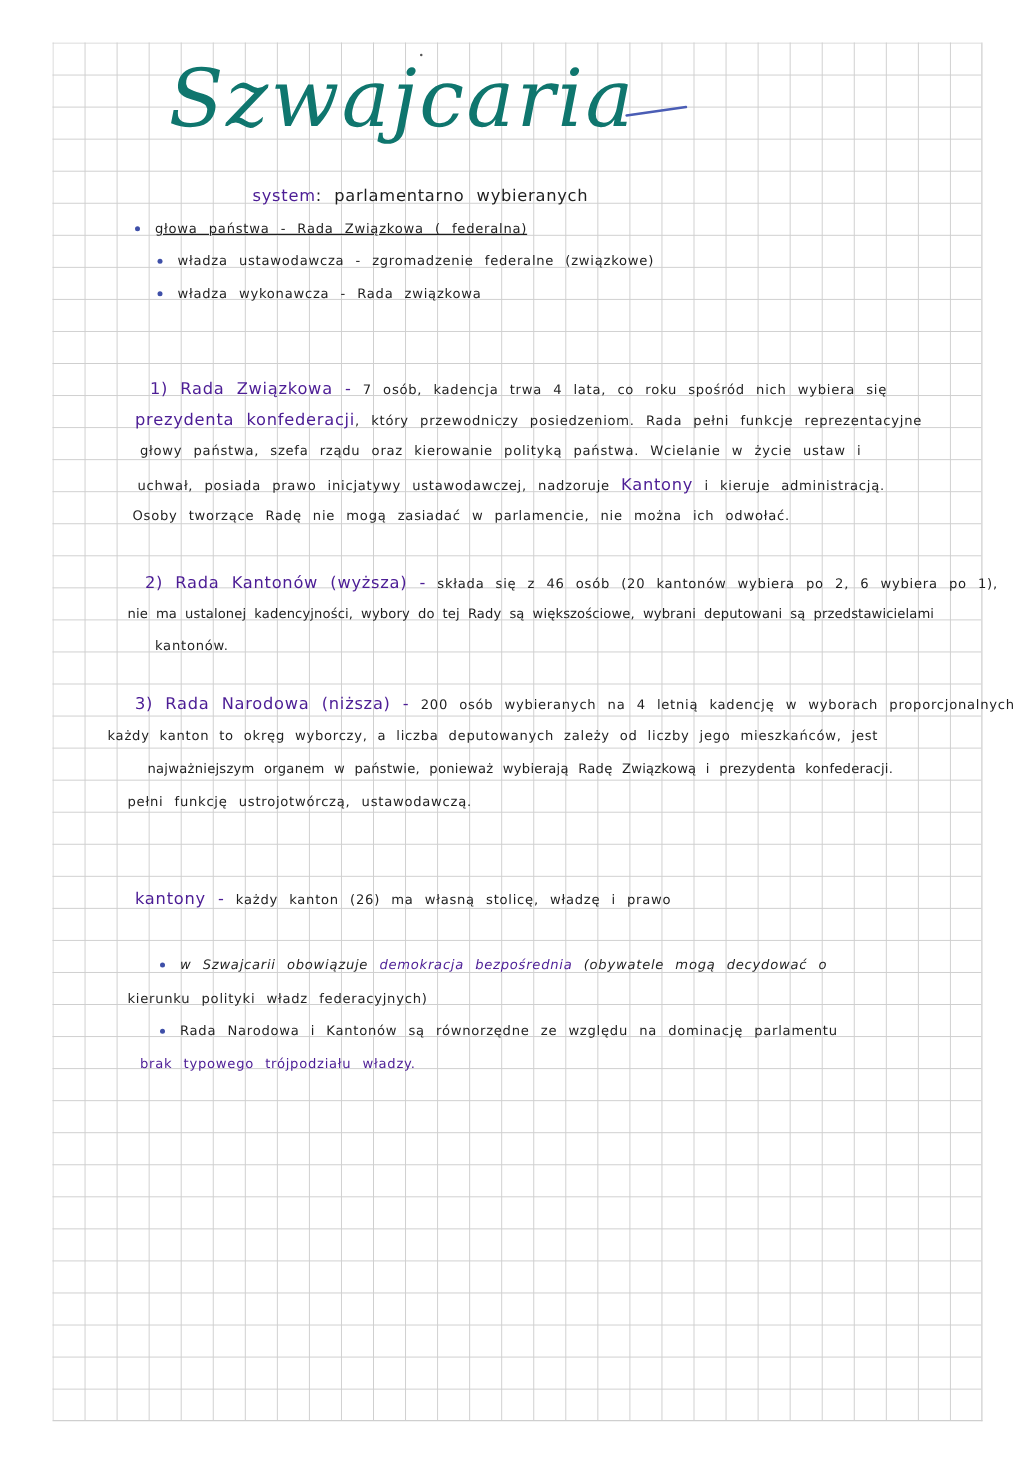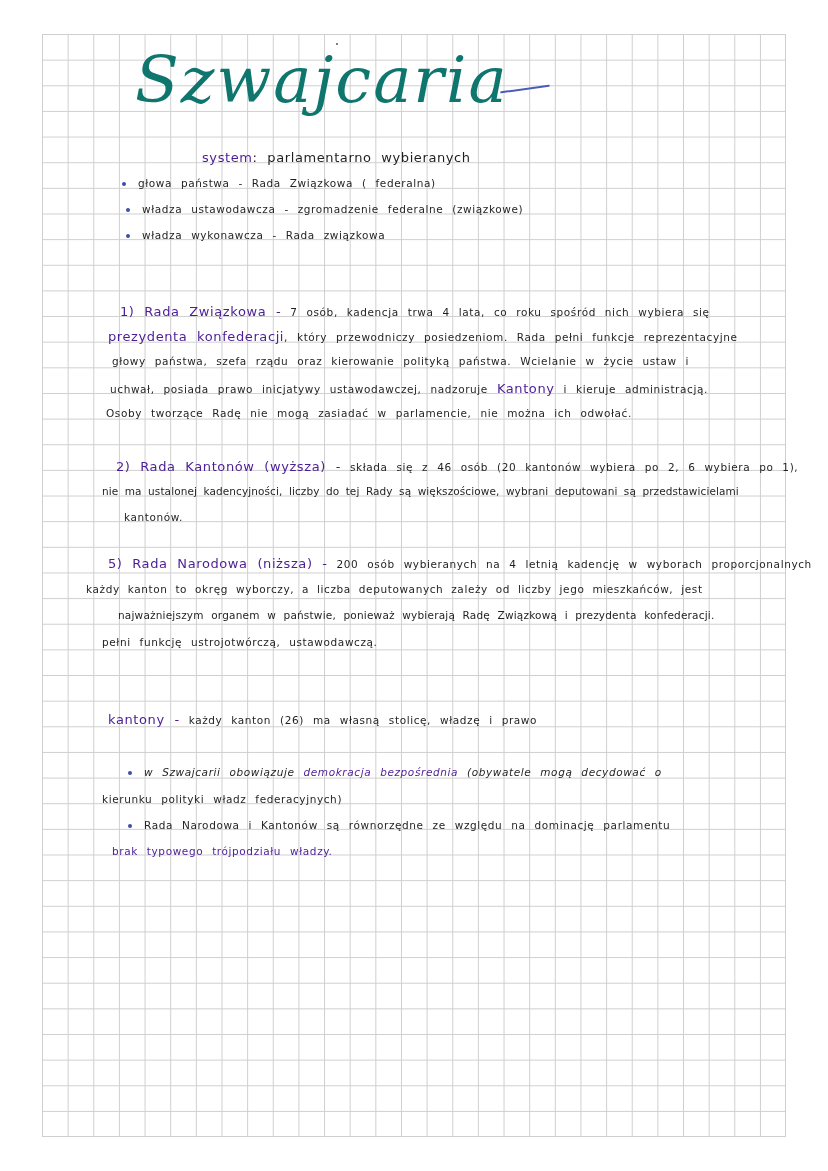--- a/index.html
+++ b/index.html
@@ -33,21 +33,21 @@
 <div class="grid"></div>
 <div class="dot"></div>
 
 <div class="title">Szwajcaria</div>
 <div class="title-tail"></div>
 
 <div class="line sub" style="left:202px; top:150px;">
   <span class="blue">system</span><span>: parlamentarno wybieranych</span>
 </div>
 
-<div class="line" style="left:122px; top:177px;"><span class="bullet"></span><span>głowa państwa - Rada Związkowa ( federalna)</span></div>
+<div class="line" style="left:108px; top:177px;text-decoration:underline;"><span class="bullet"></span><span>głowa państwa - Rada Związkowa ( federalna)</span></div>
 <div class="line" style="left:126px; top:203px;"><span class="bullet"></span><span>władza ustawodawcza - zgromadzenie federalne (związkowe)</span></div>
 <div class="line" style="left:126px; top:229px;"><span class="bullet"></span><span>władza wykonawcza - Rada związkowa</span></div>
 
 <div class="line" style="left:120px; top:304px;">
   <span class="blue sub">1) Rada Związkowa -</span>
   <span>7 osób, kadencja trwa 4 lata, co roku spośród nich wybiera się</span>
 </div>
 <div class="line" style="left:108px; top:329px;">
   <span class="blue sub">prezydenta konfederacji</span><span>, który przewodniczy posiedzeniom. Rada pełni funkcje reprezentacyjne</span>
 </div>
@@ -56,25 +56,25 @@
   <span>uchwał, posiada prawo inicjatywy ustawodawczej, nadzoruje</span>
   <span class="blue sub">Kantony</span>
   <span>i kieruje administracją.</span>
 </div>
 <div class="line" style="left:106px; top:407px;">Osoby tworzące Radę nie mogą zasiadać w parlamencie, nie można ich odwołać.</div>
 
 <div class="line" style="left:116px; top:459px;">
   <span class="blue sub">2) Rada Kantonów (wyższa) -</span>
   <span>składa się z 46 osób (20 kantonów wybiera po 2, 6 wybiera po 1),</span>
 </div>
-<div class="line" style="left:102px; top:485px; letter-spacing:0.1px; word-spacing:3px;">nie ma ustalonej kadencyjności, liczby do tej Rady są większościowe, wybrani deputowani są przedstawicielami</div>
+<div class="line" style="left:102px; top:485px; letter-spacing:0.1px; word-spacing:3px;">nie ma ustalonej kadencyjności, wybory do tej Rady są większościowe, wybrani deputowani są przedstawicielami</div>
 <div class="line" style="left:124px; top:511px;">kantonów.</div>
 
 <div class="line" style="left:108px; top:556px;">
-  <span class="blue sub">5) Rada Narodowa (niższa) -</span>
+  <span class="blue sub">3) Rada Narodowa (niższa) -</span>
   <span>200 osób wybieranych na 4 letnią kadencję w wyborach proporcjonalnych</span>
 </div>
 <div class="line" style="left:86px; top:583px; word-spacing:4px;">każdy kanton to okręg wyborczy, a liczba deputowanych zależy od liczby jego mieszkańców, jest</div>
 <div class="line" style="left:118px; top:609px; letter-spacing:0.2px; word-spacing:4px;">najważniejszym organem w państwie, ponieważ wybierają Radę Związkową i prezydenta konfederacji.</div>
 <div class="line" style="left:102px; top:636px;">pełni funkcję ustrojotwórczą, ustawodawczą.</div>
 
 <div class="line" style="left:108px; top:712px;">
   <span class="blue sub">kantony -</span>
   <span>każdy kanton (26) ma własną stolicę, władzę i prawo</span>
 </div>

